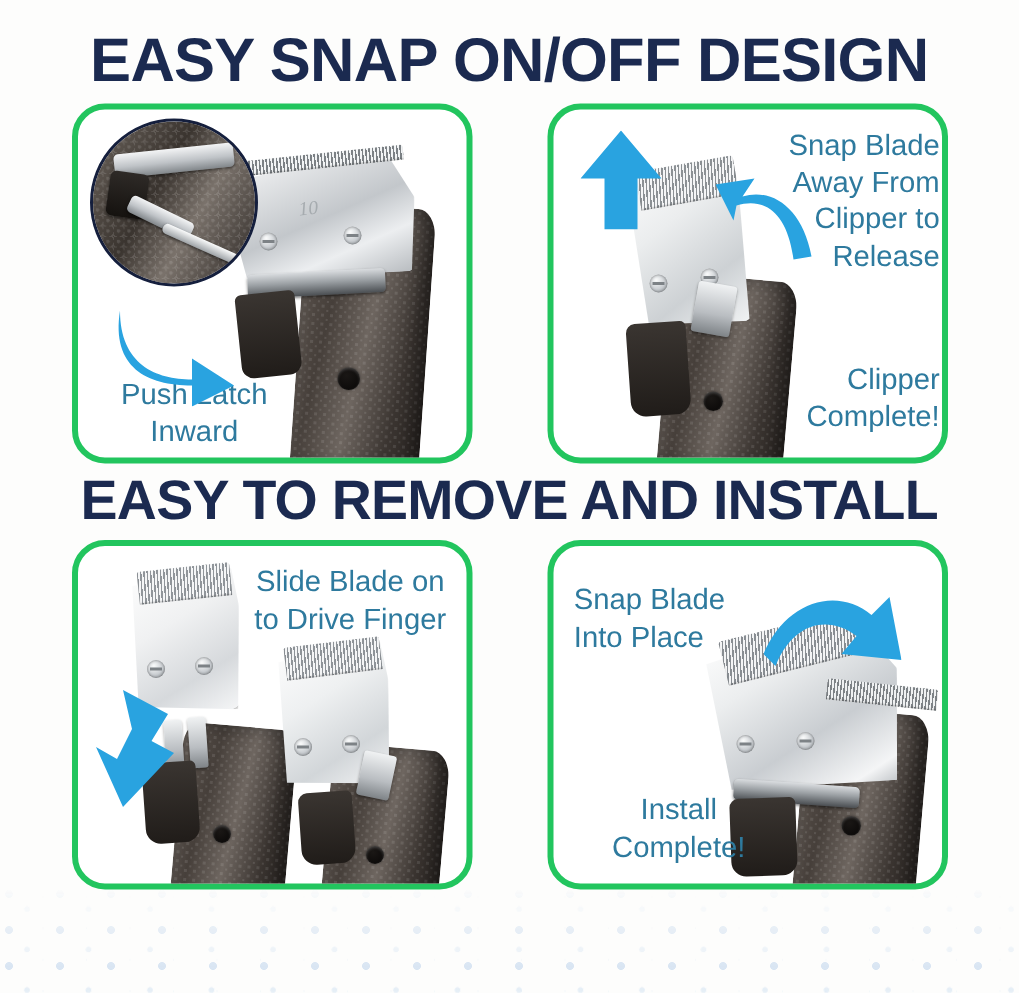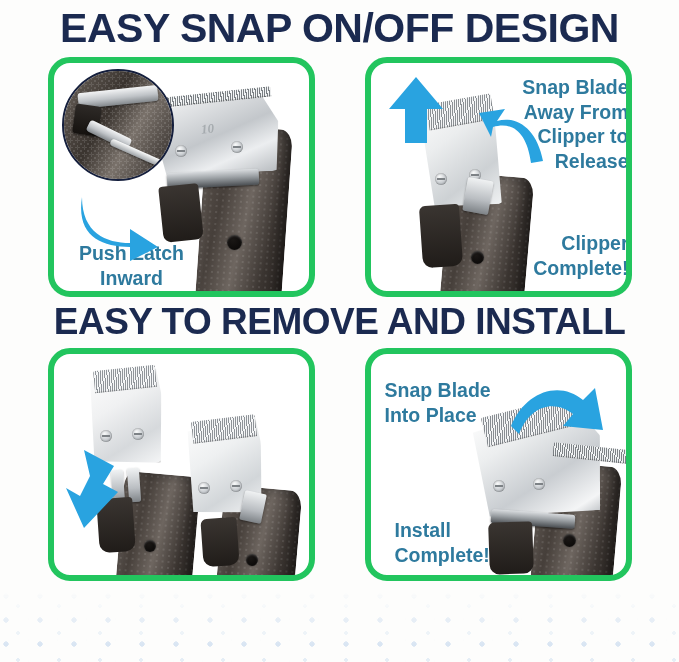--- a/index.html
+++ b/index.html
@@ -32,39 +32,38 @@
   
   .heading {
     text-align: center;
     color: #1b2a50;
     font-weight: bold;
     letter-spacing: -0.5px;
     font-stretch: condensed;
     white-space: nowrap;
     line-height: 1;
   }
-  #heading-1 { font-size: 41px; padding-top: 8px; text-align: center; }
+  #heading-1 { font-size: 41px; padding-top: 20px; text-align: center; }
   #heading-2 { font-size: 37px; padding-top: 6px; }
 
   
   .panel-row {
     display: flex;
     justify-content: center;
     gap: 50px;
     padding: 8px 0 0 0;
   }
   .panel {
     position: relative;
     width: 267px;
     height: 240px;
-    border: 6px solid #22c55e;
+    border: 4px solid #22c55e;
     border-radius: 22px;
     background: #ffffff;
     overflow: hidden;
-    font-weight: bold;
   }
   .panel.short { height: 233px; }
 
   
   .caption {
     position: absolute;
     color: #2e7a9e;
     font-size: 19.5px;
     line-height: 1.26;
     white-space: pre-line;
@@ -285,20 +284,22 @@
       <div class="blade-screw" style="left:58px; top:64px;"></div>
 
       <div class="drive-finger" style="left:70px; top:76px; width:22px; height:30px; transform:rotate(12deg);"></div>
       <div class="latch-arm" style="left:30px; top:102px; width:36px; height:48px; transform:rotate(-4deg); border-radius:6px 4px 10px 10px;"></div>
     </div>
 
     <svg class="arrow" style="left:10px; top:96px;" width="58" height="78" viewBox="0 0 58 78">
       <path d="M20 0 L50 16 L39 34 L54 42 L20 78 L2 38 L16 46 L26 26 Z" fill="#29a3e0"></path>
     </svg>
 
+    <div class="caption center" style="left:104px; top:12px; width:156px;">Slide Blade on
+to Drive Finger</div>
   </div>
 
   <div class="panel short">
 
     <div class="clipper" style="left:96px; top:48px; width:170px; height:188px;">
       <div class="body-shell" style="left:68px; top:62px; width:82px; height:128px; transform:rotate(5deg);"></div>
       <div class="body-hole" style="left:96px; top:132px; width:13px; height:13px;"></div>
 
       <div class="blade" style="left:8px; top:4px; width:128px; height:112px; transform:rotate(-8deg);
                   clip-path:polygon(2% 16%, 80% 0%, 100% 34%, 92% 100%, 6% 92%);
@@ -315,18 +316,18 @@
     </div>
 
     <svg class="arrow" style="left:140px; top:32px;" width="92" height="64" viewBox="0 0 92 64">
       <path d="M0 40 C14 6, 48 -6, 72 14 L84 2 L92 44 L52 40 L62 28
                C44 14, 20 18, 8 48 Z" fill="#29a3e0"></path>
     </svg>
 
     <div class="caption left" style="left:14px; top:24px; width:136px;">Snap Blade
 Into Place</div>
 
-    <div class="caption left" style="left:24px; top:164px; width:140px;">Install
+    <div class="caption left" style="left:14px; top:164px; width:140px;text-align:center;">Install
 Complete!</div>
   </div>
 </div>
 
 <div class="dot-pattern"></div>
 
 </body></html>

